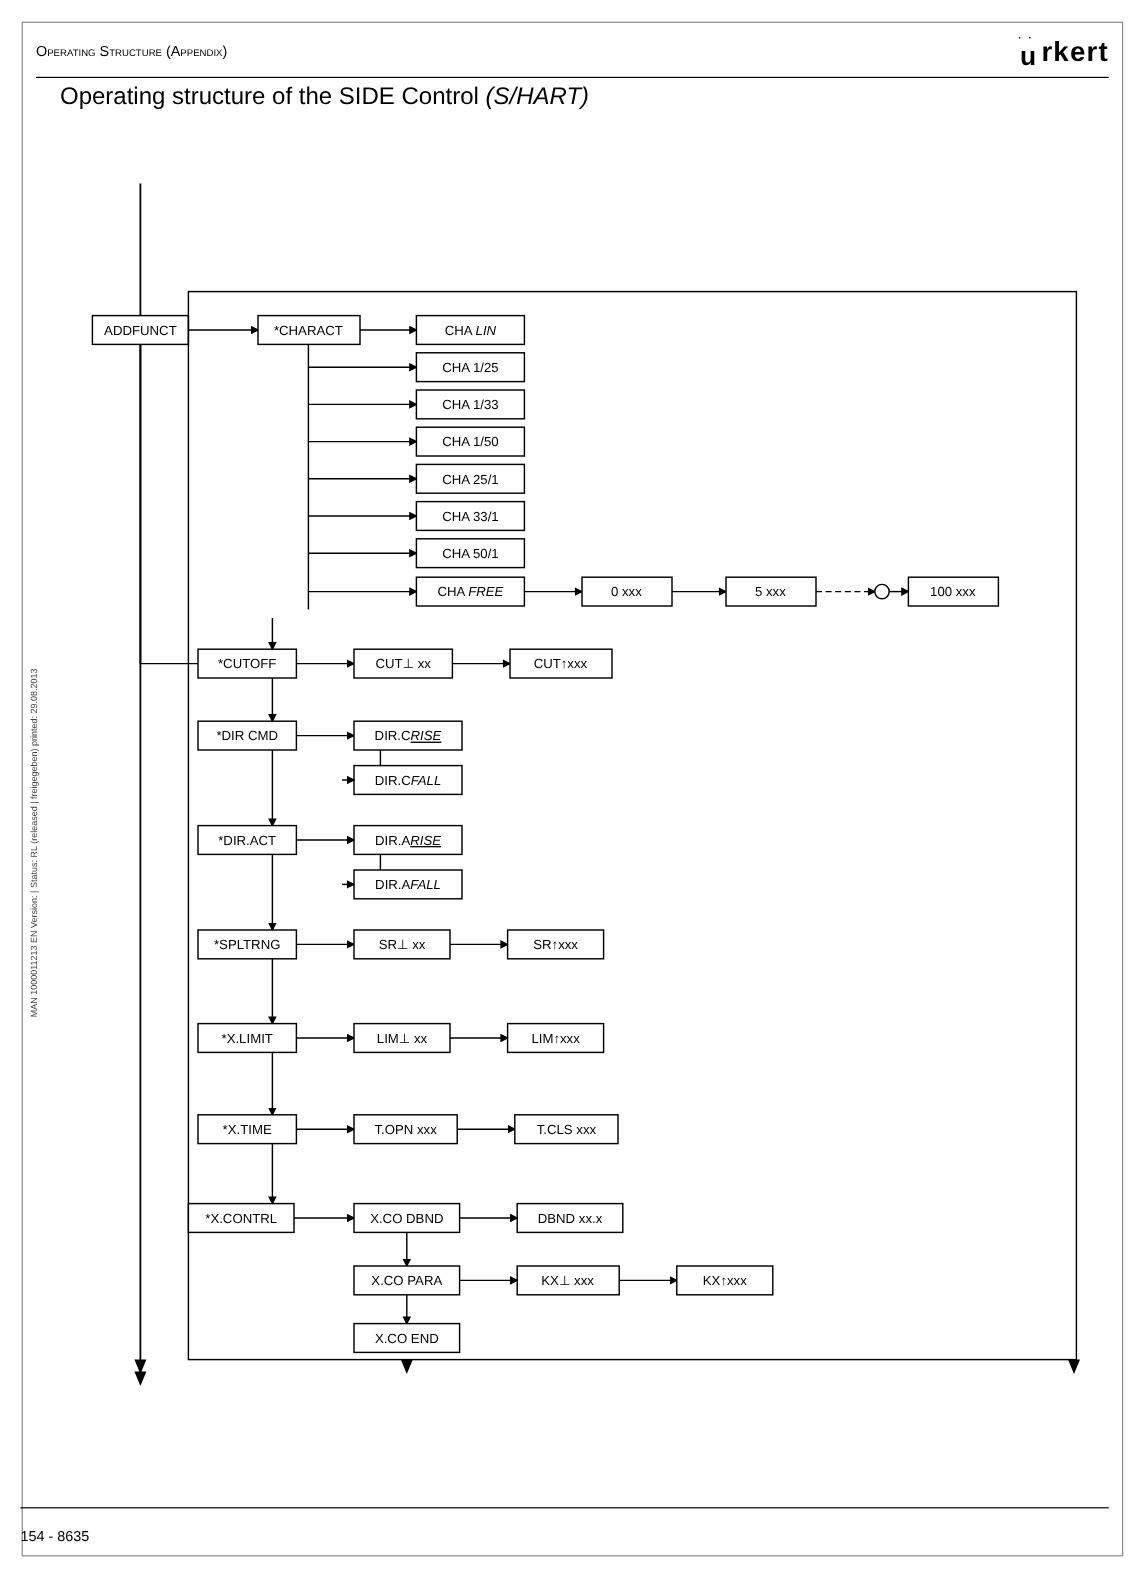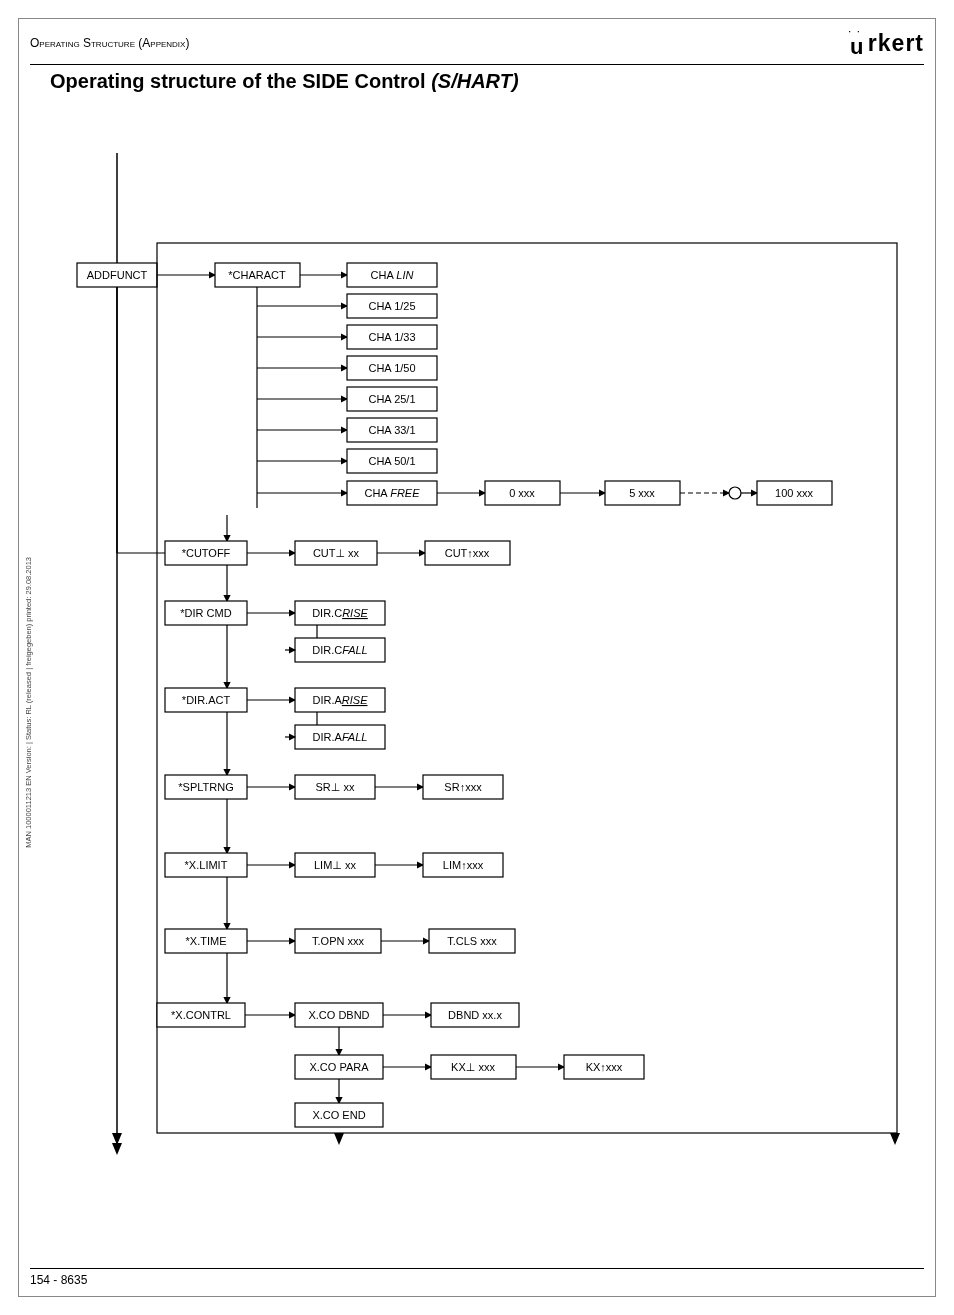--- a/index.html
+++ b/index.html
@@ -51,34 +51,34 @@
       align-items: center;
       gap: 2px;
     }
 
     
     .main-title {
       position: absolute;
       top: 70px;
       left: 50px;
       font-size: 20px;
-      font-weight: bold;
+      font-weight: normal;
     }
     .main-title .italic-part {
       font-style: italic;
     }
 
     
     .page-footer {
       position: absolute;
       bottom: 28px;
-      left: 30px;
+      left: 17px;
       right: 30px;
       border-top: 1px solid #000;
-      padding-top: 4px;
+      padding-top: 16px;
       font-size: 12px;
     }
   </style>
 </head>
 <body>
 
 <div class="page-border"></div>
 
 <div class="page-header">
   <div class="header-title">

